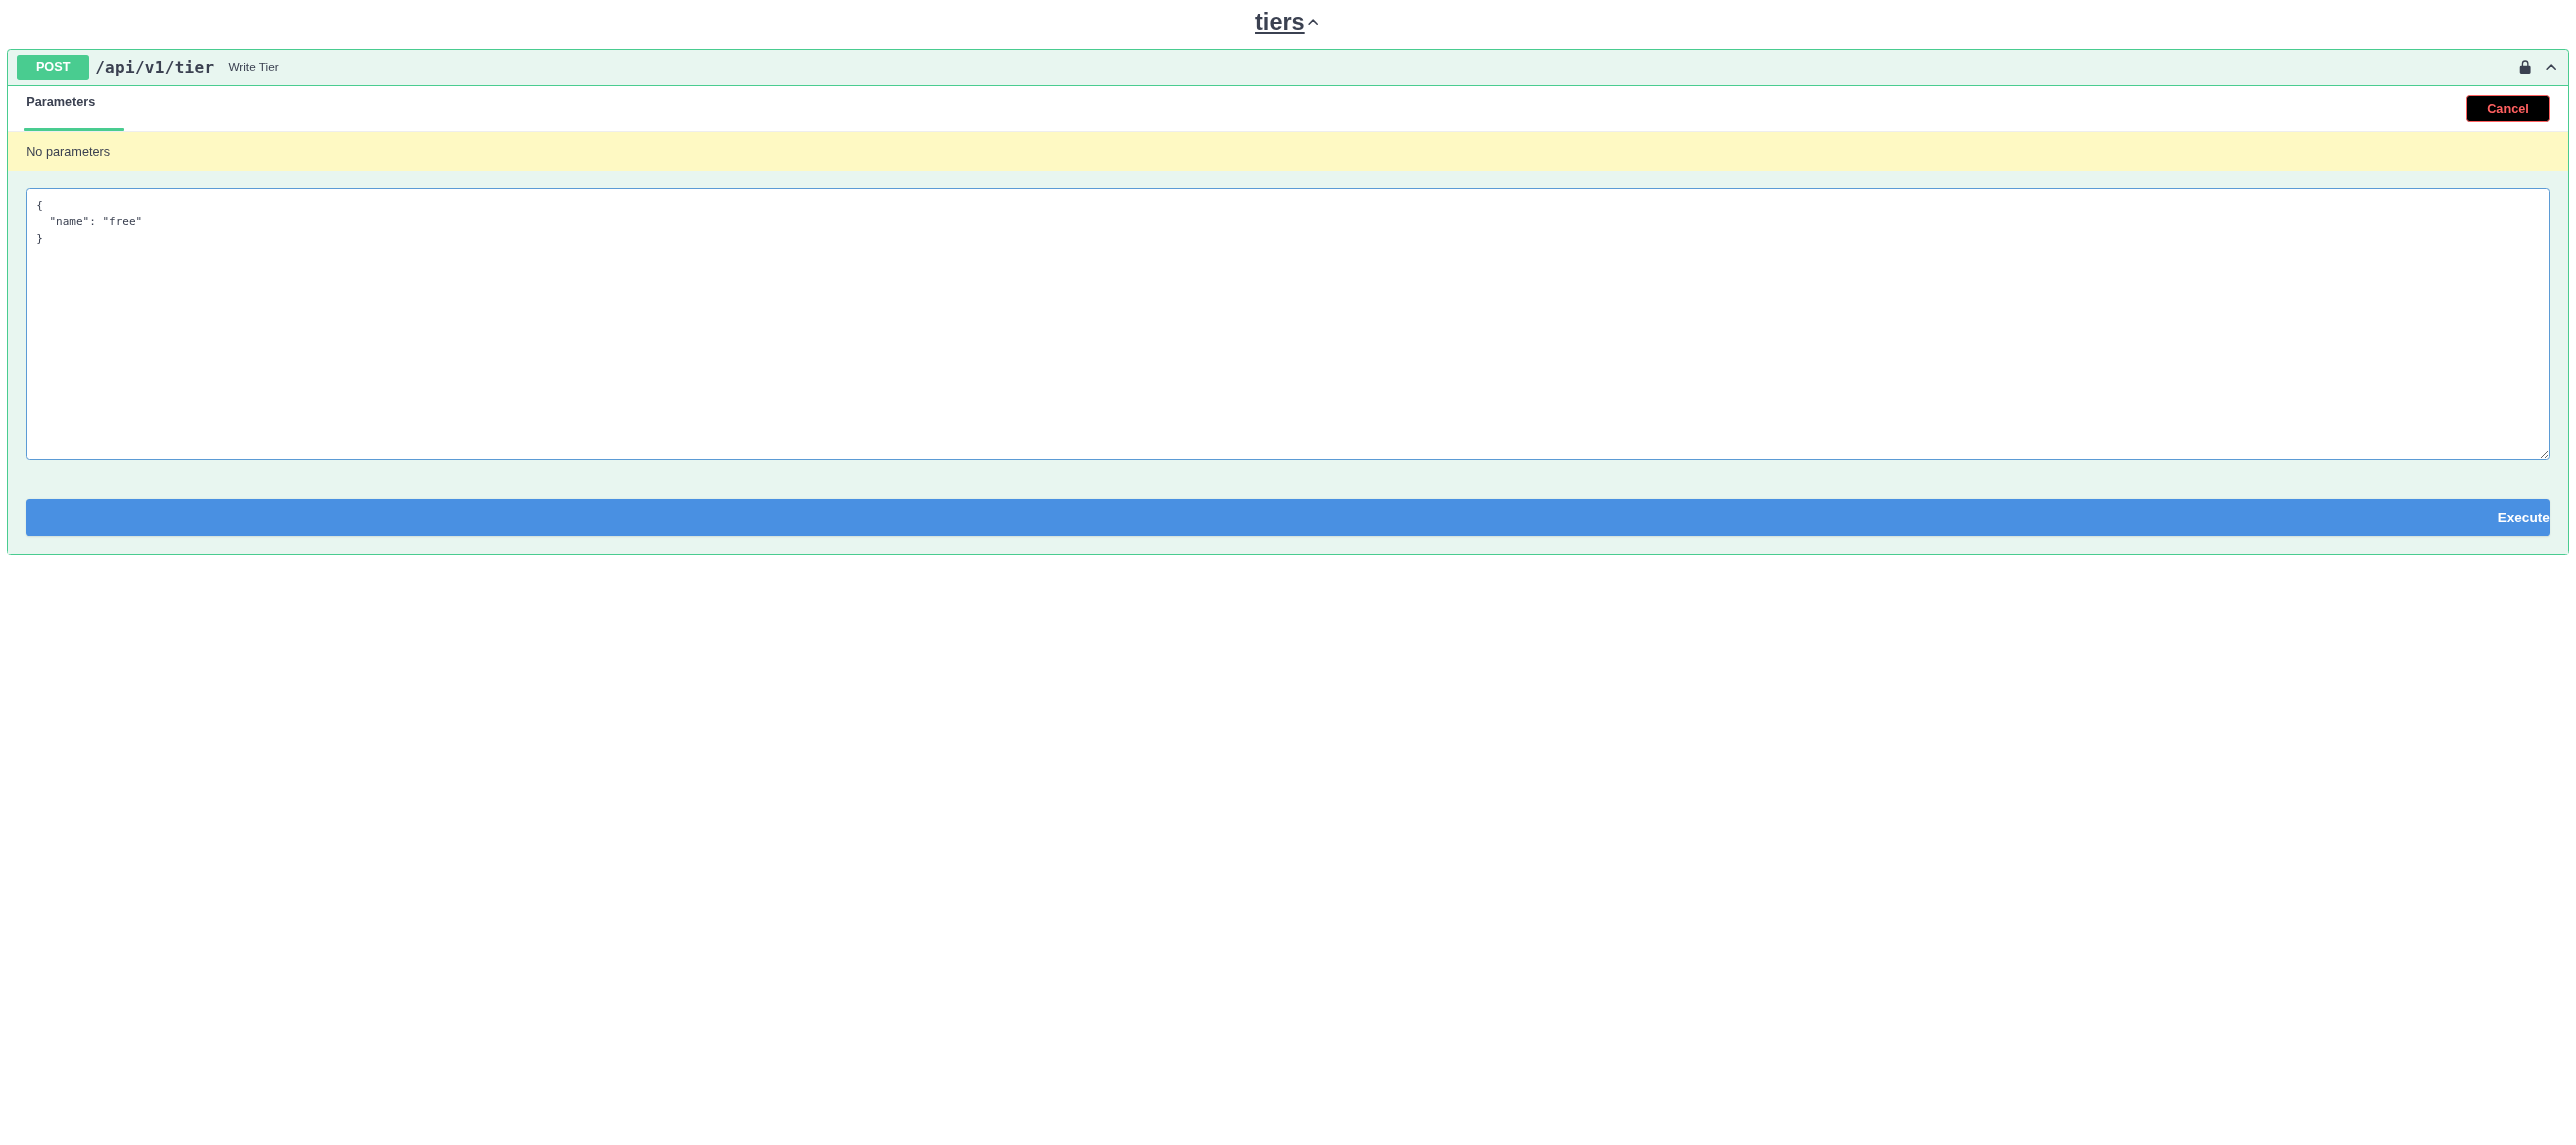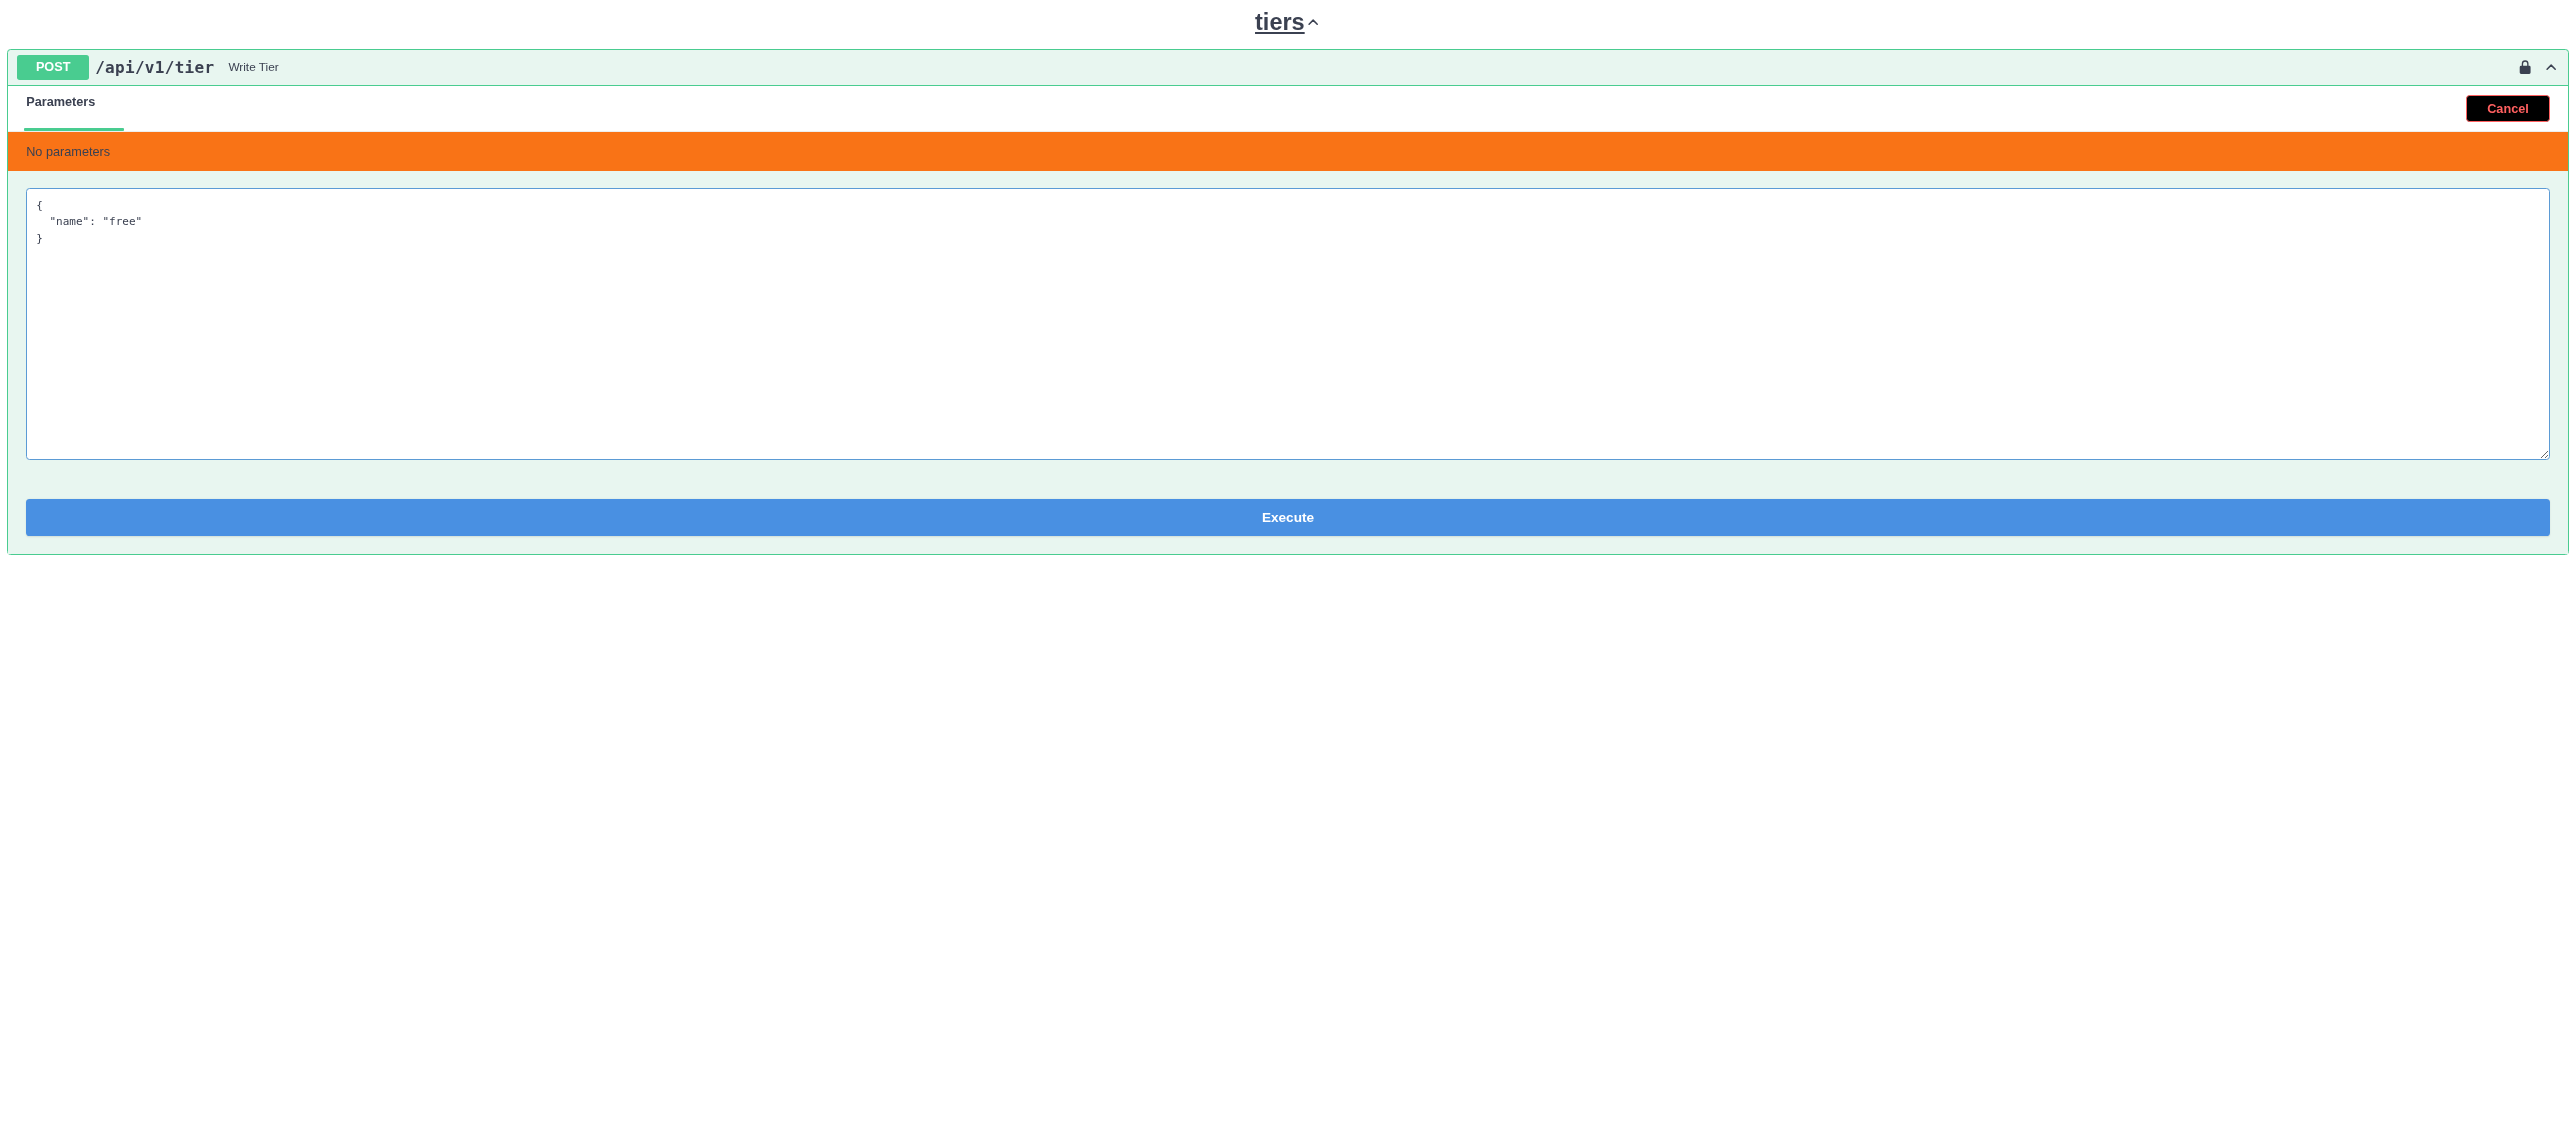--- a/index.html
+++ b/index.html
@@ -102,21 +102,21 @@
     border: 1.8px solid #ff6060;
     color: #ff6060;
     background: #000000;
     font-weight: 700;
     font-size: 12.7px;
     padding: 5.4px 20px;
     border-radius: 3.6px;
     cursor: pointer;
   }
   .no-params {
-    background: #f97316;
+    background: #fef9c3;
     padding: 12.7px 18px;
     font-size: 12.7px;
     color: #3b4151;
   }
   .body-headrow {
     background: #fff;
     padding: 12.7px 18px;
   }
   .body-label {
     font-size: 12.7px;
@@ -178,20 +178,21 @@
     margin-top: 36px;
     background: #4990e2;
     color: #fff;
     border: none;
     border-radius: 3.6px;
     font-size: 13.6px;
     font-weight: 700;
     padding: 11px 0;
     cursor: pointer;
     box-shadow: 0 0.9px 1.8px rgba(0,0,0,0.1);
+    text-align: right;
   }
 </style>
 </head>
 <body>
 
 <div class="section-header">
   <span class="section-title">tiers</span>
   <svg class="chevron-icon" viewBox="0 0 24 24" fill="none" stroke="currentColor" stroke-width="2.2" stroke-linecap="round" stroke-linejoin="round">
       <polyline points="18 15 12 9 6 15"></polyline>
     </svg>

